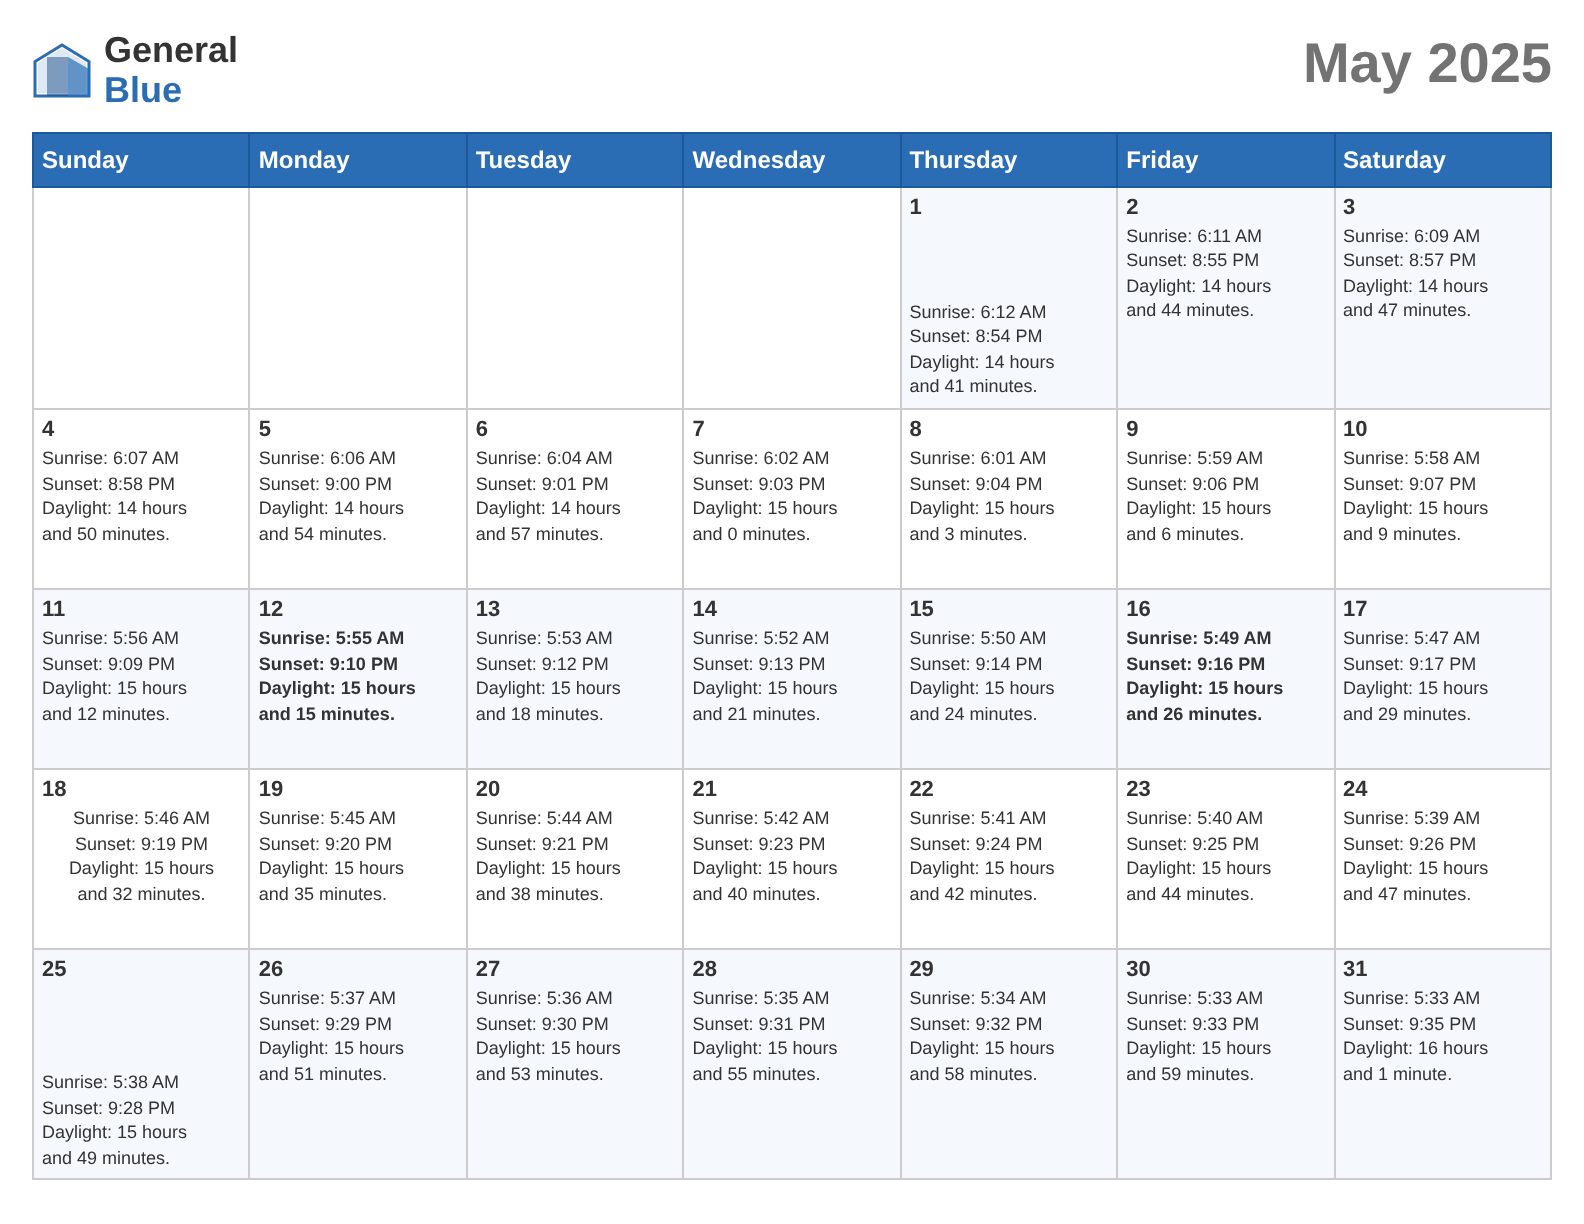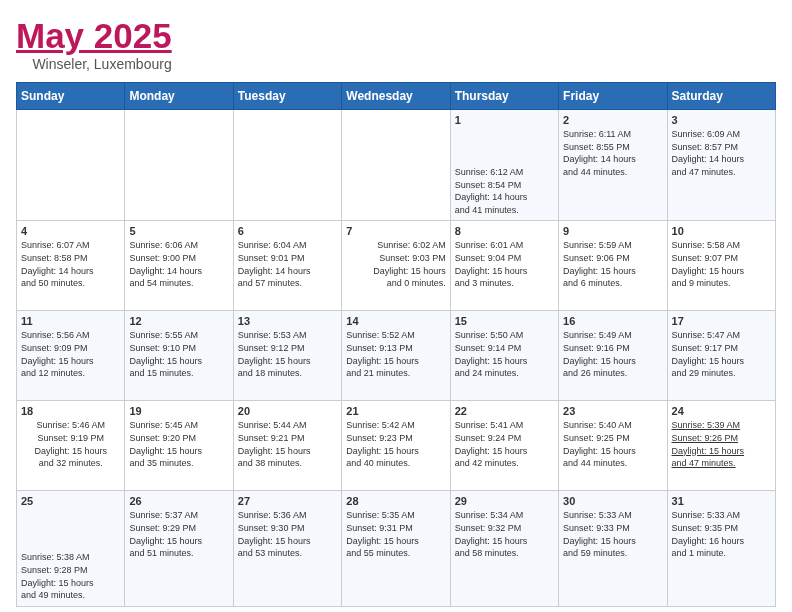--- a/index.html
+++ b/index.html
@@ -27,24 +27,23 @@
       line-height: 1.1;
     }
     .logo-icon {
       width: 30px;
       height: 30px;
     }
     .title-block {
       text-align: right;
     }
     .calendar-title {
-      font-size: 35px;
+      font-size: 28px;
       font-weight: bold;
-      color: #be185d;
-      text-decoration: underline;
+      color: #737373;
     }
     .calendar-subtitle {
       font-size: 14px;
       color: #555;
     }
     table {
       width: 100%;
       border-collapse: collapse;
       table-layout: fixed;
     }
@@ -84,23 +83,34 @@
       color: #333;
     }
     .empty-cell {
       background: #fff !important;
     }
   </style>
 </head>
 <body>
 
 <div class="header">
+  <div class="logo">
+    <svg class="logo-icon" viewBox="0 0 40 40" xmlns="http://www.w3.org/2000/svg">
+      <polygon points="20,4 36,14 36,34 4,34 4,14" fill="#2a6db5" opacity="0.15"></polygon>
+      <polygon points="20,2 38,13 38,36 2,36 2,13" fill="none" stroke="#2a6db5" stroke-width="2"></polygon>
+      <polygon points="24,10 38,18 38,36 24,36" fill="#2a6db5" opacity="0.7"></polygon>
+      <polygon points="10,10 24,10 24,36 10,36" fill="#1a4d8a" opacity="0.5"></polygon>
+    </svg>
+    <div class="logo-text">
+      <span style="font-size:18px;font-weight:bold;color:#333;">General</span>
+      <span style="font-size:18px;font-weight:bold;color:#2a6db5;">Blue</span>
+    </div>
+  </div>
   <div class="title-block">
     <div class="calendar-title">May 2025</div>
-    <div class="calendar-subtitle">Winseler, Luxembourg</div>
   </div>
 </div>
 
 <table>
   <thead>
     <tr>
     <th>Sunday</th>
         <th>Monday</th>
         <th>Tuesday</th>
         <th>Wednesday</th>
@@ -154,21 +164,21 @@
         </td>
         <td>
           <span class="day-num">6</span>
           <div class="day-info" style="white-space: pre-line;">Sunrise: 6:04 AM
 Sunset: 9:01 PM
 Daylight: 14 hours
 and 57 minutes.</div>
         </td>
         <td>
           <span class="day-num">7</span>
-          <div class="day-info" style="white-space: pre-line; text-align: right;">Sunrise: 6:02 AM
+          <div class="day-info" style="white-space: pre-line;">Sunrise: 6:02 AM
 Sunset: 9:03 PM
 Daylight: 15 hours
 and 0 minutes.</div>
         </td>
         <td>
           <span class="day-num">8</span>
           <div class="day-info" style="white-space: pre-line;">Sunrise: 6:01 AM
 Sunset: 9:04 PM
 Daylight: 15 hours
 and 3 minutes.</div>
@@ -191,21 +201,21 @@
       <tr>
         <td>
           <span class="day-num">11</span>
           <div class="day-info" style="white-space: pre-line;">Sunrise: 5:56 AM
 Sunset: 9:09 PM
 Daylight: 15 hours
 and 12 minutes.</div>
         </td>
         <td>
           <span class="day-num">12</span>
-          <div class="day-info" style="white-space: pre-line;">Sunrise: 5:55 AM
+          <div class="day-info" style="white-space: pre-line; font-weight: bold;">Sunrise: 5:55 AM
 Sunset: 9:10 PM
 Daylight: 15 hours
 and 15 minutes.</div>
         </td>
         <td>
           <span class="day-num">13</span>
           <div class="day-info" style="white-space: pre-line;">Sunrise: 5:53 AM
 Sunset: 9:12 PM
 Daylight: 15 hours
 and 18 minutes.</div>
@@ -219,21 +229,21 @@
         </td>
         <td>
           <span class="day-num">15</span>
           <div class="day-info" style="white-space: pre-line;">Sunrise: 5:50 AM
 Sunset: 9:14 PM
 Daylight: 15 hours
 and 24 minutes.</div>
         </td>
         <td>
           <span class="day-num">16</span>
-          <div class="day-info" style="white-space: pre-line;">Sunrise: 5:49 AM
+          <div class="day-info" style="white-space: pre-line; font-weight: bold;">Sunrise: 5:49 AM
 Sunset: 9:16 PM
 Daylight: 15 hours
 and 26 minutes.</div>
         </td>
         <td>
           <span class="day-num">17</span>
           <div class="day-info" style="white-space: pre-line;">Sunrise: 5:47 AM
 Sunset: 9:17 PM
 Daylight: 15 hours
 and 29 minutes.</div>
@@ -277,21 +287,21 @@
         </td>
         <td>
           <span class="day-num">23</span>
           <div class="day-info" style="white-space: pre-line;">Sunrise: 5:40 AM
 Sunset: 9:25 PM
 Daylight: 15 hours
 and 44 minutes.</div>
         </td>
         <td>
           <span class="day-num">24</span>
-          <div class="day-info" style="white-space: pre-line; text-decoration: underline;">Sunrise: 5:39 AM
+          <div class="day-info" style="white-space: pre-line;">Sunrise: 5:39 AM
 Sunset: 9:26 PM
 Daylight: 15 hours
 and 47 minutes.</div>
         </td>
       </tr>
       <tr>
         <td>
           <span class="day-num">25</span>
           <div class="day-info" style="white-space: pre-line; margin-top: 44px;">Sunrise: 5:38 AM
 Sunset: 9:28 PM

